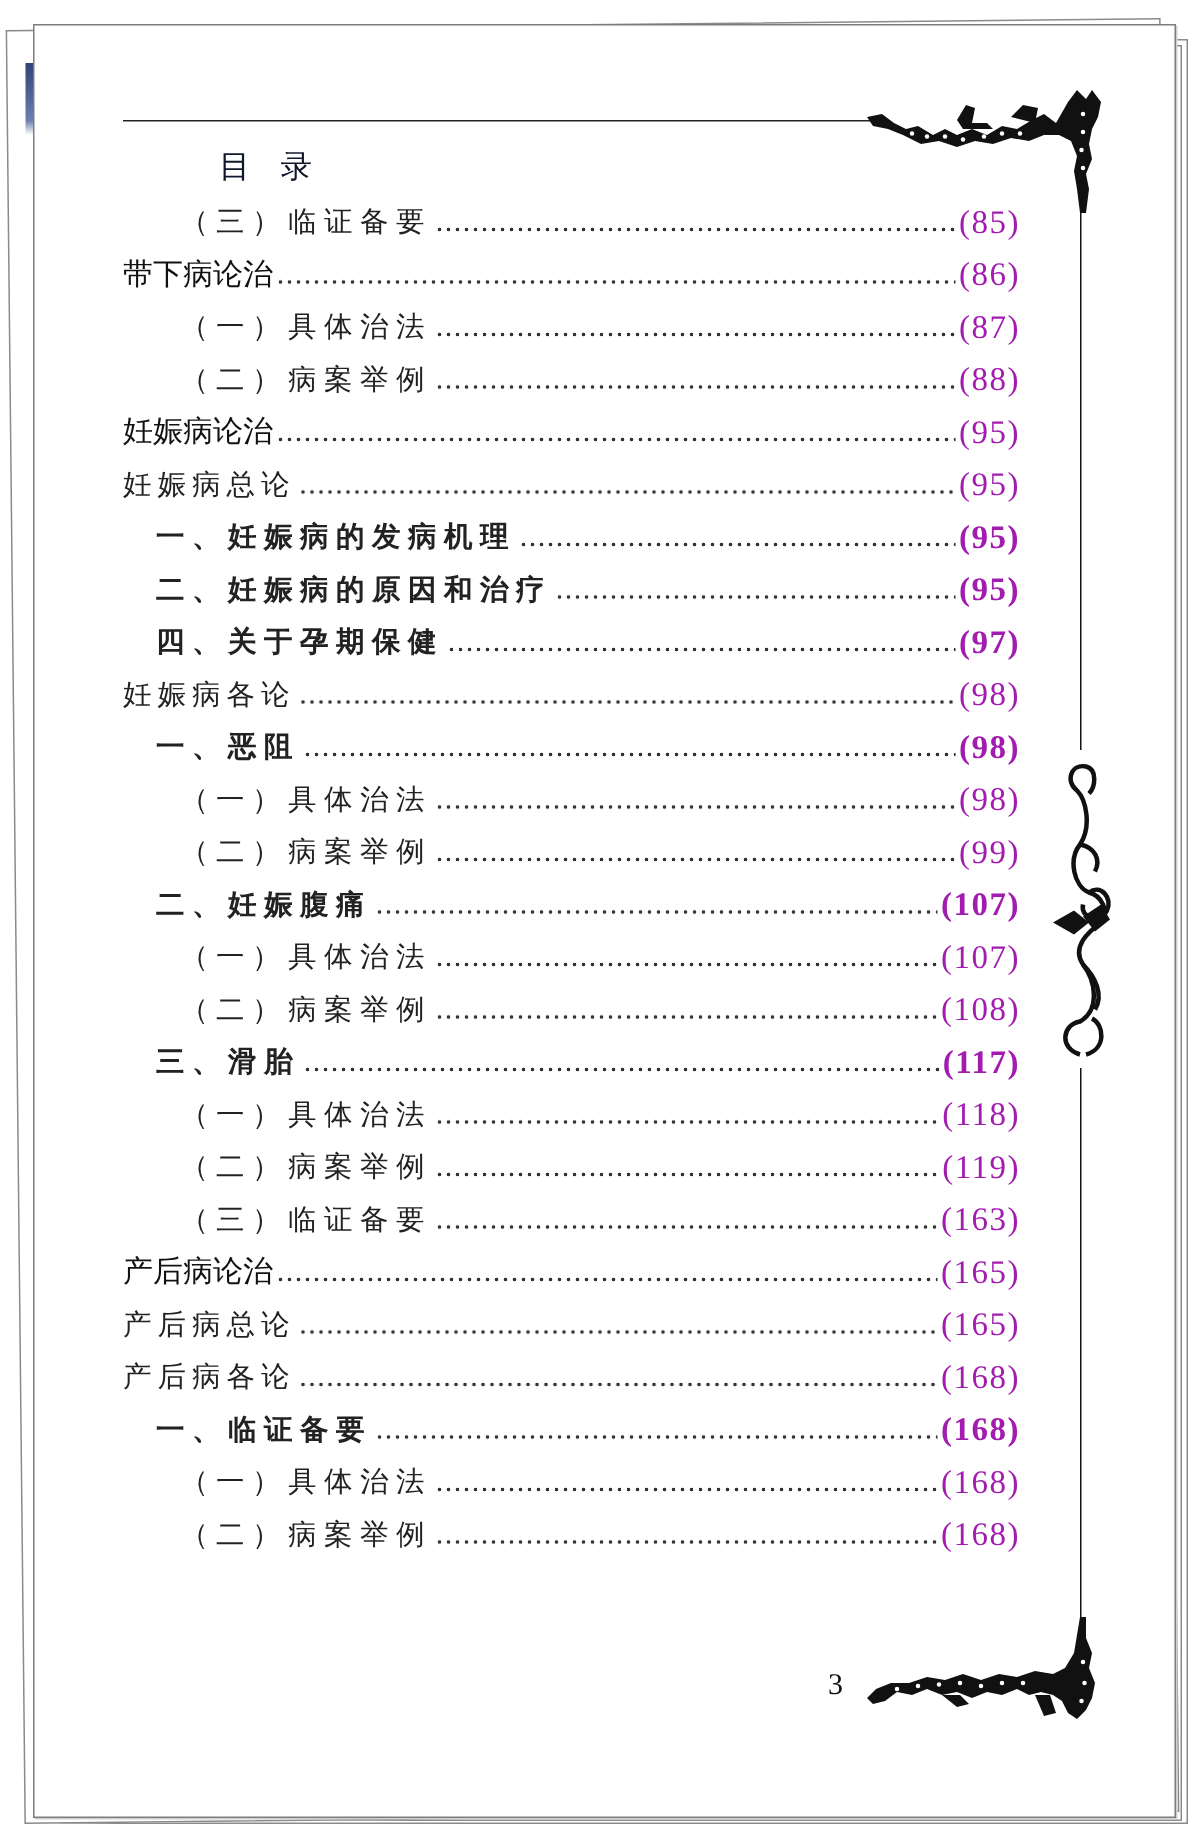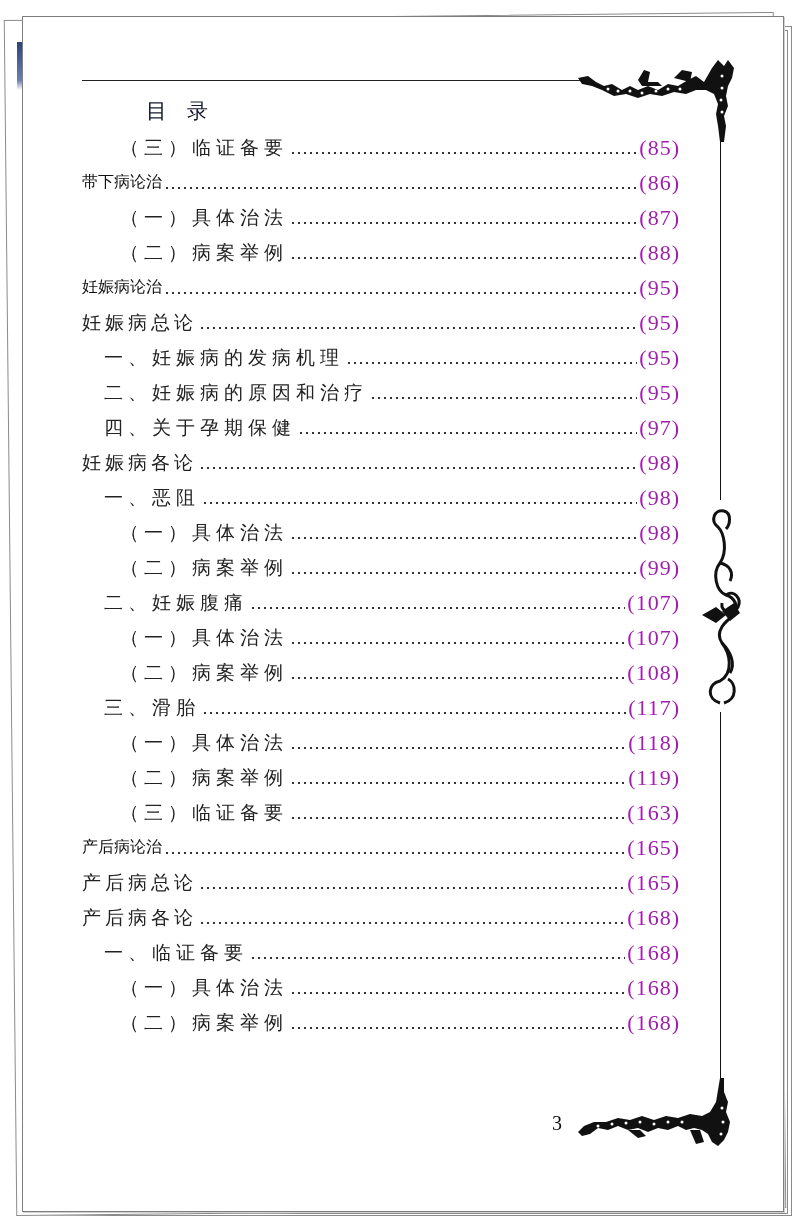--- a/index.html
+++ b/index.html
@@ -53,33 +53,33 @@
   .orn-mid { left: 700px; top: 503px; width: 46px; height: 220px; }
   .orn-bot { left: 578px; top: 1078px; width: 160px; height: 72px; }
 
   
   .toc { position: absolute; left: 82px; top: 130px; width: 598px; }
   .toc-row {
     height: 35px; display: flex; align-items: center;
     font-size: 19px; color: #222; white-space: nowrap;
   }
   .toc-row .label { letter-spacing: 5px; }
-  .toc-row.lvl0 .label { letter-spacing: 0; font-size: 16px; color: #111; }
+  .toc-row.lvl0 .label { letter-spacing: 0; font-size: 20px; color: #111; }
   .toc-row.lvl1 .label { letter-spacing: 4px; }
   .toc-row .dots {
     flex: 1; overflow: hidden; margin: 0 2px; height: 20px;
     background-image: radial-gradient(circle, #333 1.1px, transparent 1.4px);
     background-size: 6px 6px; background-repeat: repeat-x; background-position: 0 12px;
   }
   .toc-row .page-num {
     font-family: "Liberation Serif", serif; font-size: 22px; color: #a21caf;
     letter-spacing: 1px;
   }
   .indent-0 { padding-left: 0; }
-  .indent-1 { padding-left: 22px; }
+  .indent-1 { padding-left: 22px; font-weight: bold; }
   .indent-2 { padding-left: 38px; }
 
   .folio {
     position: absolute; left: 552px; top: 1112px;
     font-family: "Liberation Serif", serif; font-size: 20px; color: #111;
   }
 </style>
 </head>
 <body>
 

